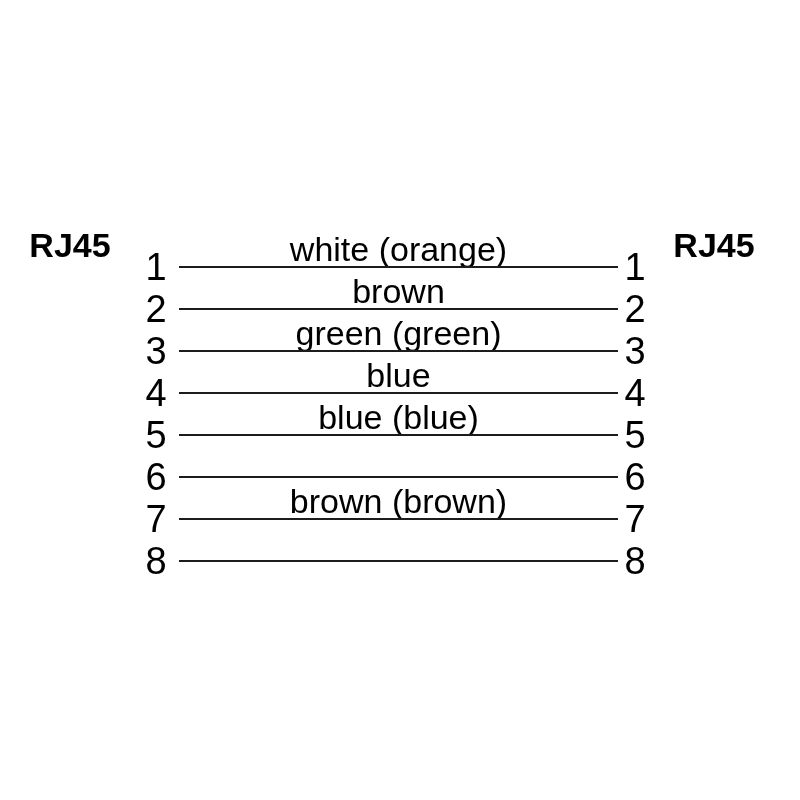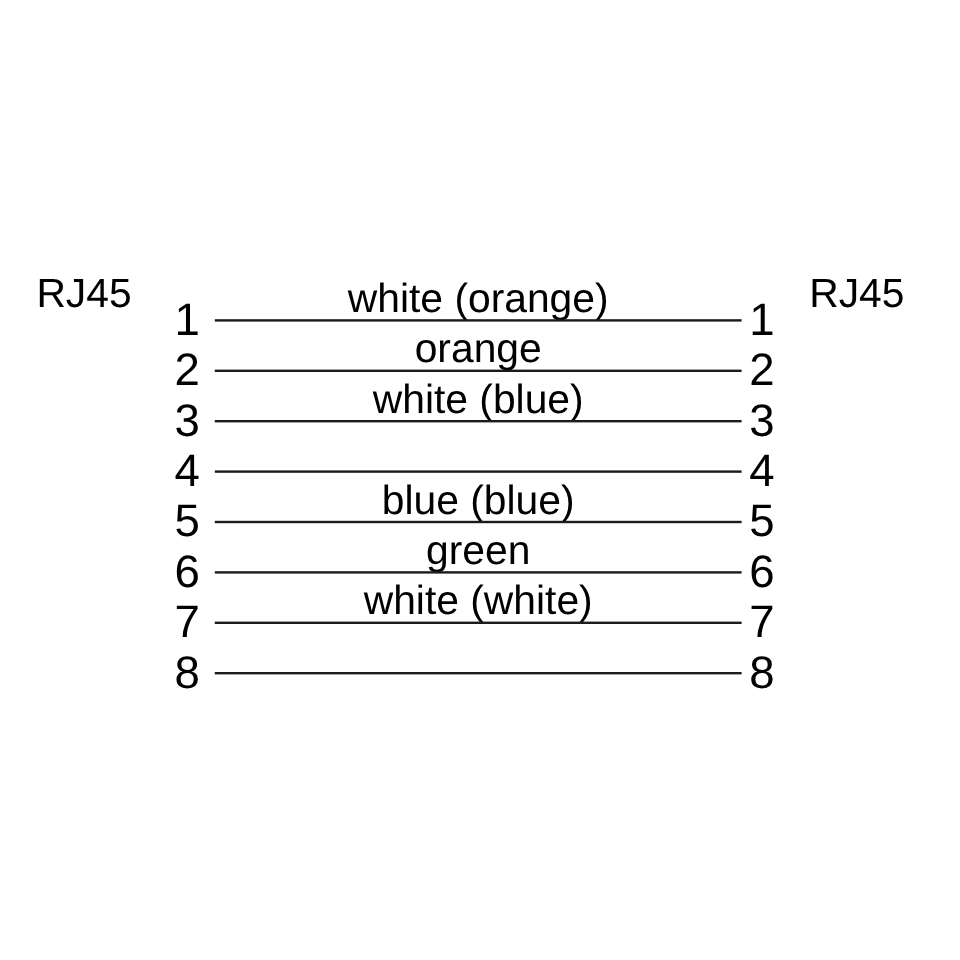--- a/index.html
+++ b/index.html
@@ -17,20 +17,21 @@
     color: #000000;
   }
   .connector-label {
     position: absolute;
     top: 225px;
     width: 100px;
     font-size: 34px;
     line-height: 40px;
     text-align: center;
     white-space: nowrap;
+    font-weight: bold;
   }
   .connector-left  { left: 20px; }
   .connector-right { left: 664px; }
   .wire-row {
     position: absolute;
     left: 0;
     width: 800px;
     height: 46px;
   }
   .wire-label {
@@ -73,55 +74,55 @@
 
   <div class="wire-row" style="top:226px">
     <span class="pin pin-left">1</span>
     <span class="wire-label">white (orange)</span>
     <div class="wire-line"></div>
     <span class="pin pin-right">1</span>
   </div>
 
   <div class="wire-row" style="top:268px">
     <span class="pin pin-left">2</span>
-    <span class="wire-label">orange</span>
+    <span class="wire-label">brown</span>
     <div class="wire-line"></div>
     <span class="pin pin-right">2</span>
   </div>
 
   <div class="wire-row" style="top:310px">
     <span class="pin pin-left">3</span>
-    <span class="wire-label">white (blue)</span>
+    <span class="wire-label">green (green)</span>
     <div class="wire-line"></div>
     <span class="pin pin-right">3</span>
   </div>
 
   <div class="wire-row" style="top:352px">
     <span class="pin pin-left">4</span>
+    <span class="wire-label">blue</span>
     <div class="wire-line"></div>
     <span class="pin pin-right">4</span>
   </div>
 
   <div class="wire-row" style="top:394px">
     <span class="pin pin-left">5</span>
     <span class="wire-label">blue (blue)</span>
     <div class="wire-line"></div>
     <span class="pin pin-right">5</span>
   </div>
 
   <div class="wire-row" style="top:436px">
     <span class="pin pin-left">6</span>
-    <span class="wire-label">green</span>
     <div class="wire-line"></div>
     <span class="pin pin-right">6</span>
   </div>
 
   <div class="wire-row" style="top:478px">
     <span class="pin pin-left">7</span>
-    <span class="wire-label">white (white)</span>
+    <span class="wire-label">brown (brown)</span>
     <div class="wire-line"></div>
     <span class="pin pin-right">7</span>
   </div>
 
   <div class="wire-row" style="top:520px">
     <span class="pin pin-left">8</span>
     <div class="wire-line"></div>
     <span class="pin pin-right">8</span>
   </div>
 

